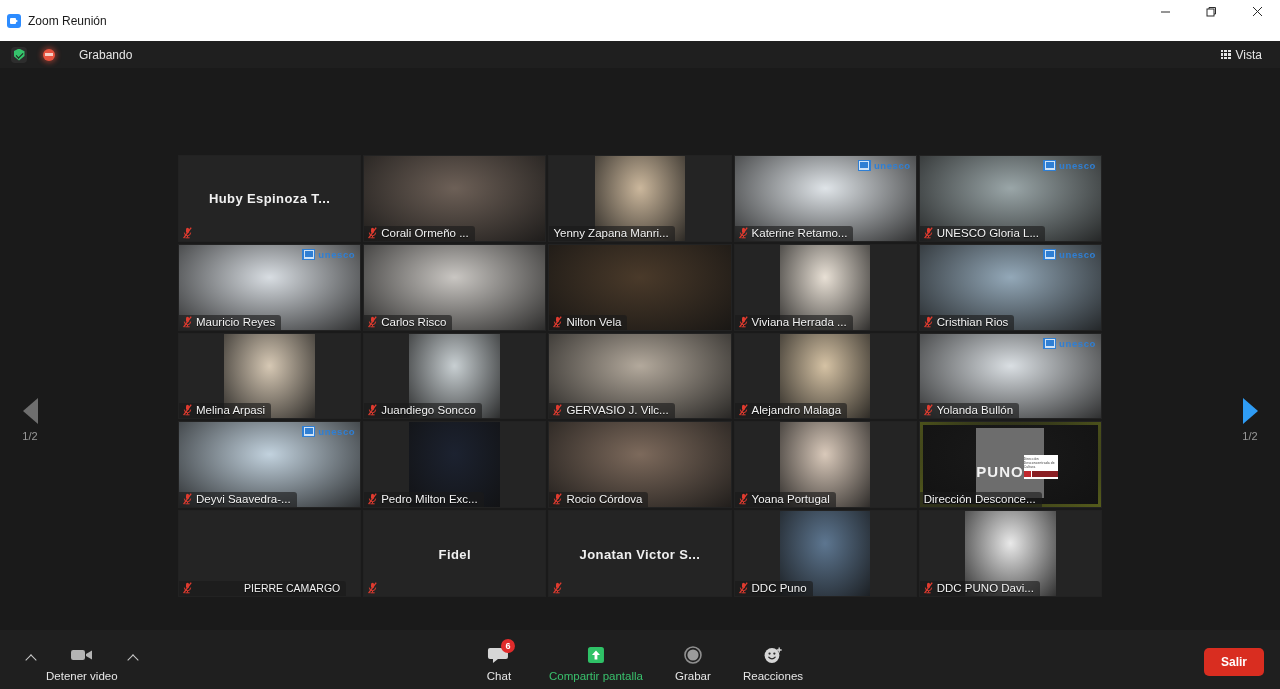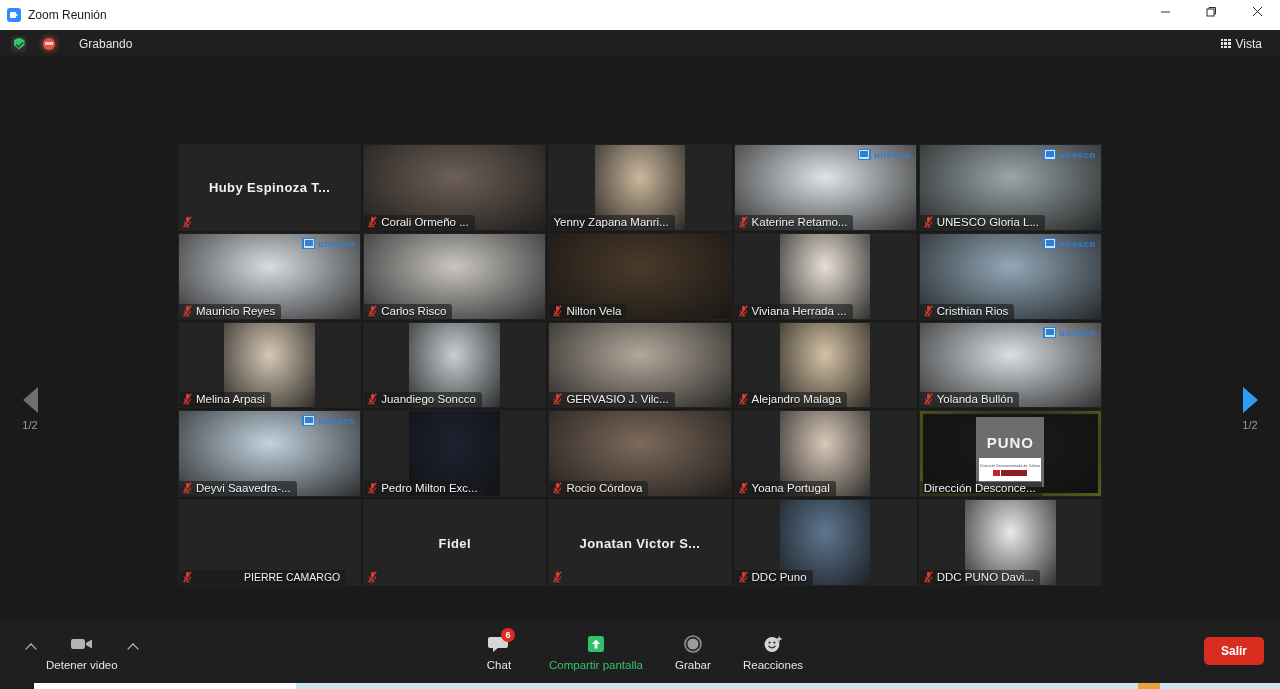--- a/index.html
+++ b/index.html
@@ -6,21 +6,21 @@
   * { box-sizing: border-box; margin: 0; padding: 0; }
   html, body {
     width: 1280px; height: 689px;
     background: #1a1a1a;
     font-family: "Liberation Sans", sans-serif;
     overflow: hidden;
   }
 
   
   .titlebar {
-    height: 30px; background: #ffffff;
+    height: 41px; background: #ffffff;
     display: flex; align-items: center;
     position: relative;
   }
   .tb-appicon {
     width: 14px; height: 14px; margin-left: 7px; margin-right: 7px;
     background: #2d8cff; border-radius: 3px;
     position: relative; flex: 0 0 auto;
   }
   .tb-appicon::after {
     content: ""; position: absolute; left: 2.5px; top: 4px;
@@ -159,21 +159,21 @@
     border: 1px solid #cfe3f7; border-bottom: 2px solid #cfe3f7;
   }
   .unesco .utxt {
     color: #2f7fd4; font-size: 9.5px; font-weight: bold; letter-spacing: .6px;
   }
 
   
   .punocard {
     position: absolute; left: 50%; top: 6px; transform: translateX(-50%);
     width: 68px; height: 70px; background: #6d6d6d;
-    display: flex; flex-direction: column; align-items: center;
+    display: flex; flex-direction: row; align-items: center;
   }
   .punocard .pw { color: #f2f2f2; font-size: 15px; font-weight: bold;
     letter-spacing: 1px; margin-top: 17px; }
   .punocard .pfoot {
     margin-top: 7px; width: 62px; height: 24px; background: #fff;
     display: flex; flex-direction: column; align-items: center;
     justify-content: center; gap: 2px;
   }
   .punocard .pfoot .l1 { font-size: 3.2px; color: #333; letter-spacing: .2px; }
   .punocard .pfoot .l2 { display: flex; gap: 1px; align-items: center; }

